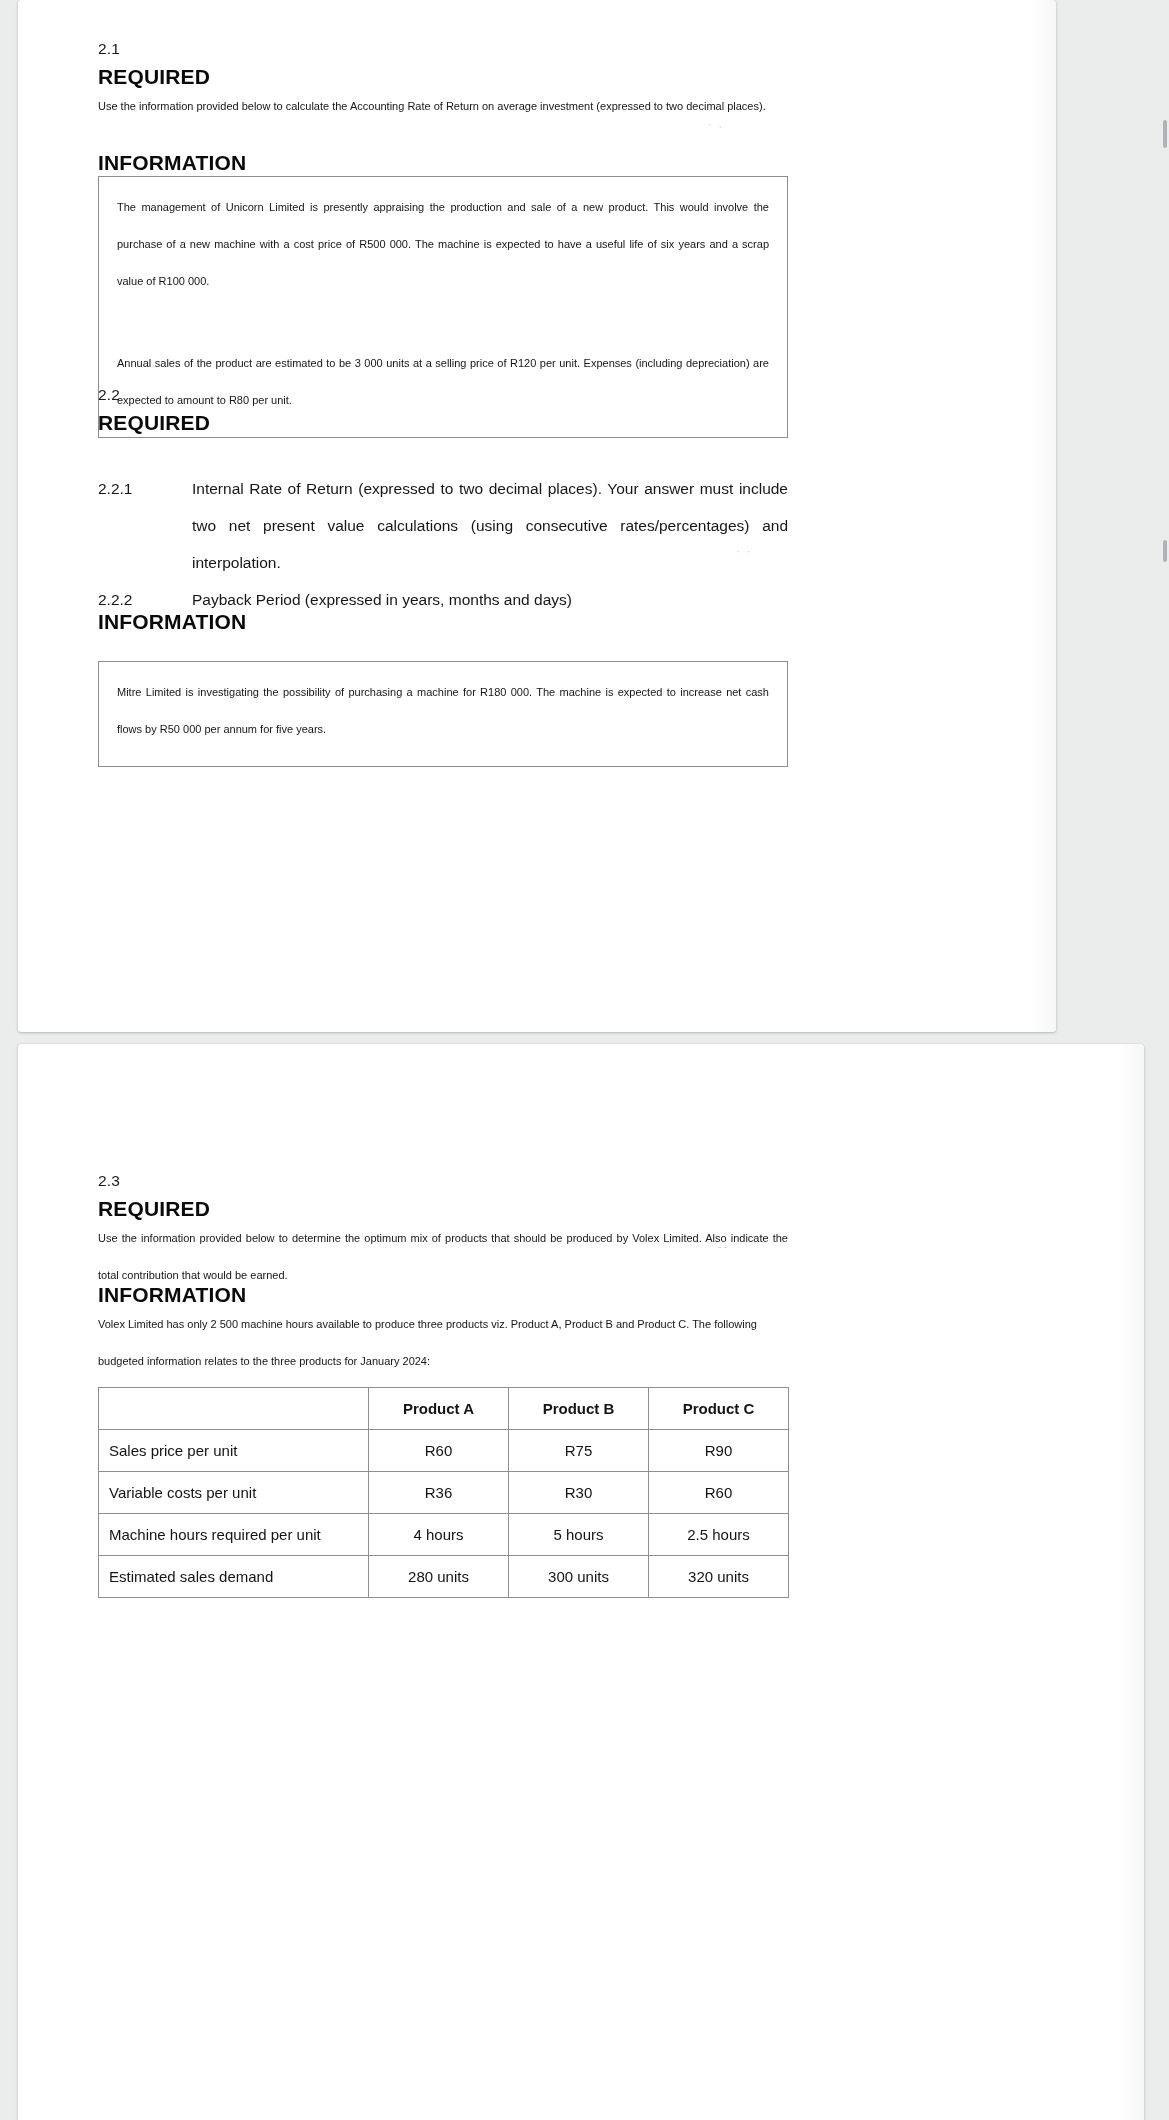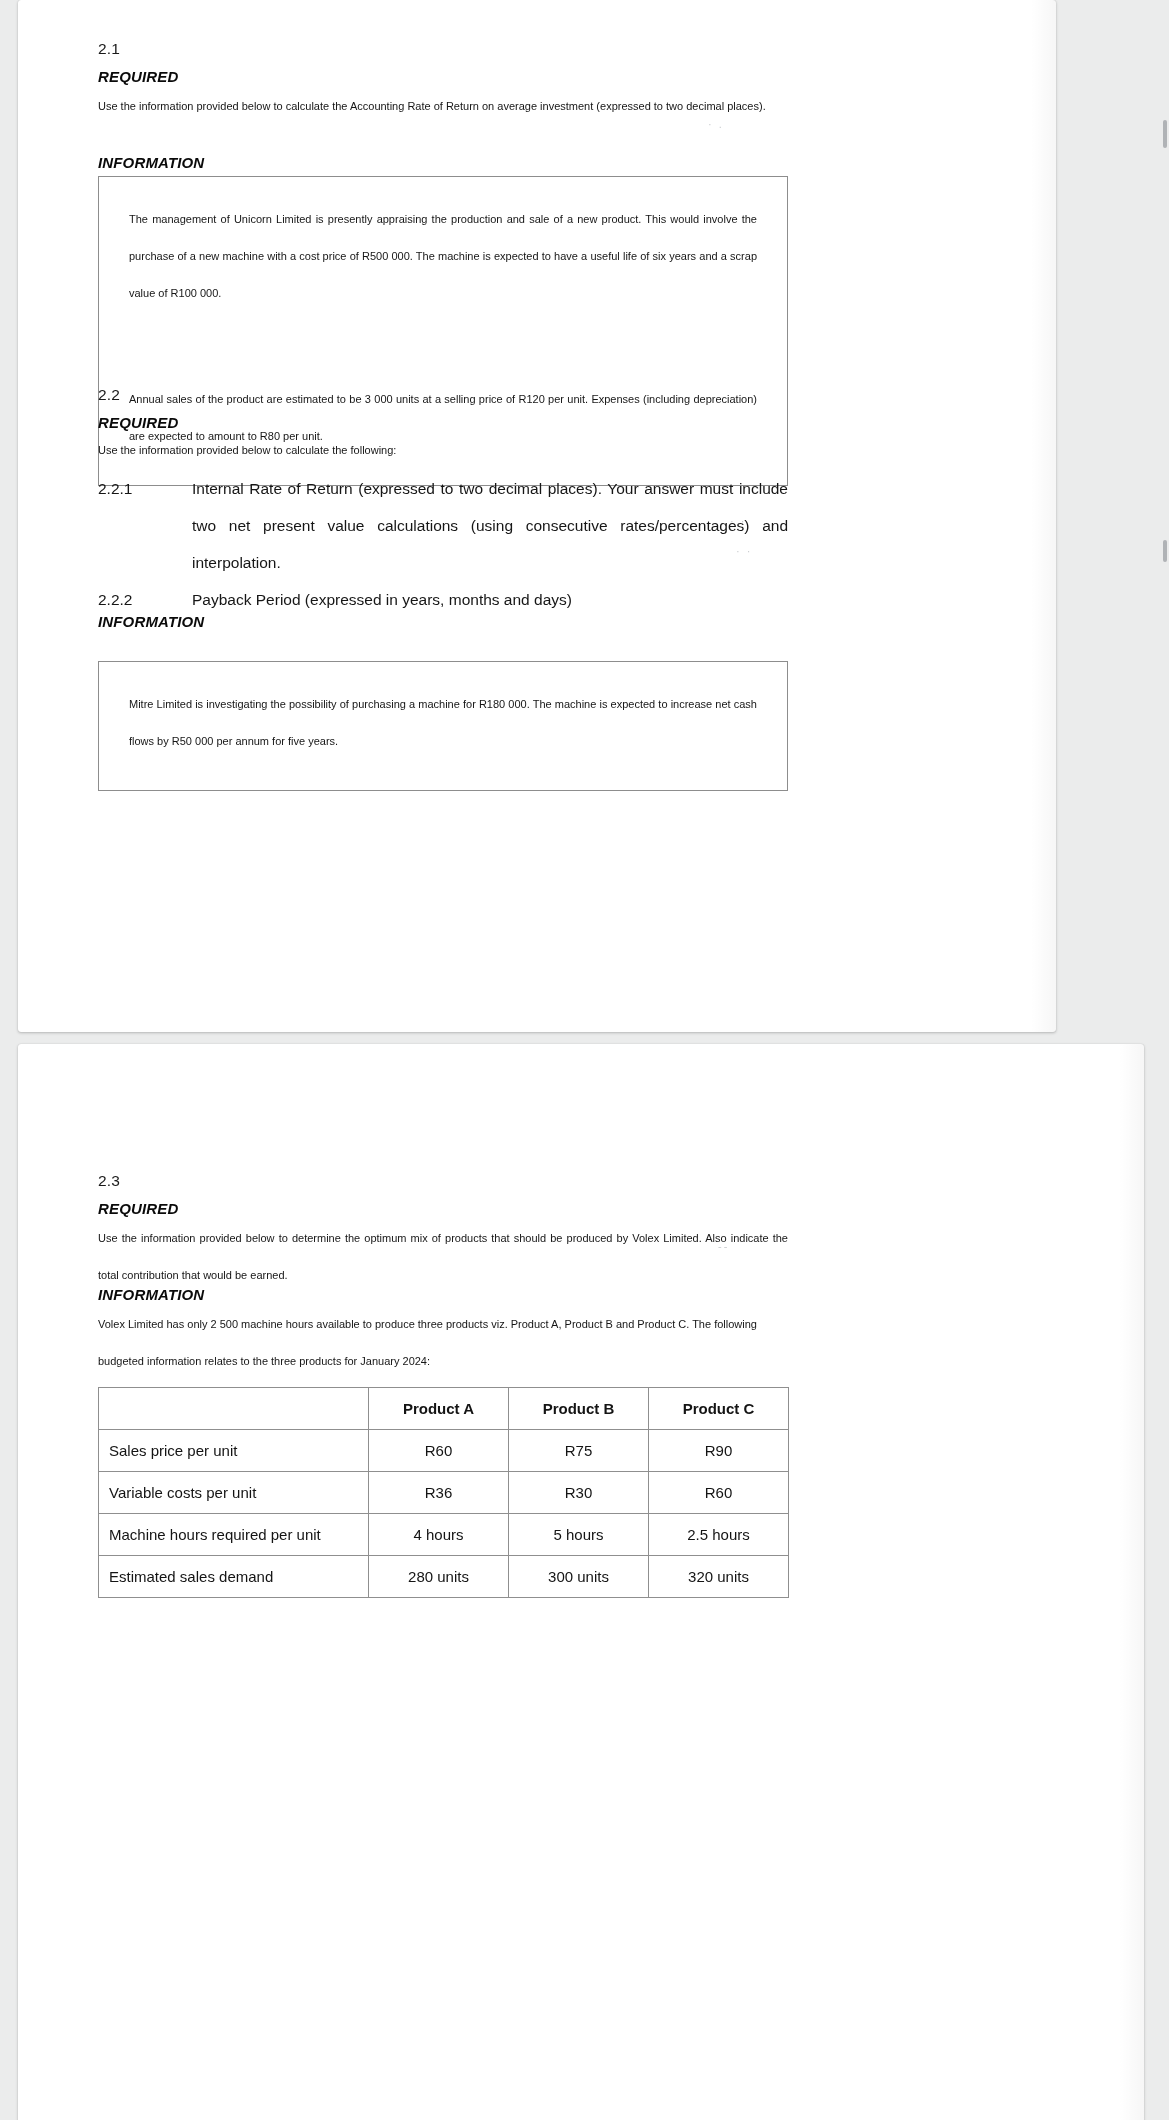--- a/index.html
+++ b/index.html
@@ -52,41 +52,40 @@
     font-size: 15.5px;
     line-height: 37px;
   }
   .num {
     font-size: 15.5px;
     color: #1a1a1a;
     letter-spacing: 0.1px;
   }
   .lbl {
     font-weight: bold;
-    font-size: 15px;
+    font-size: 21px;
     color: #0a0a0a;
     letter-spacing: 0.15px;
-    font-style: italic;
   }
   .para {
     font-size: 11px;
     color: #161616;
     text-align: justify;
     text-justify: inter-word;
     line-height: 37px;
   }
   .para.nojust { text-align: left; }
   
   .infobox {
     border: 1px solid #8d8d8d;
     box-sizing: border-box;
     padding: 8px 14px 14px 14px;
     background: #fff;
   }
-  .infobox .para { margin: 16px; }
+  .infobox .para { margin: 4px; }
   .gap-para { height: 37px; }
   
   .sublist { margin: 0; }
   .subrow {
     display: flex;
     align-items: flex-start;
   }
   .subrow .sublabel {
     flex: 0 0 72px;
     font-size: 15.5px;
@@ -190,23 +189,20 @@
       </div>
 
       <div class="content" style="top: 376px;">
         <div class="num">2.2</div>
       </div>
 
       <div class="content" style="top: 404px;">
         <div class="lbl">REQUIRED</div>
       </div>
 
-      <div class="content" style="top: 432px;">
-        <div class="para nojust">Use the information provided below to calculate the following:</div>
-      </div>
 
       <div class="content" style="top: 470px;">
         <div class="sublist">
           <div class="subrow">
             <div class="sublabel">2.2.1</div>
             <div class="subtext">Internal Rate of Return (expressed to two decimal places).  Your answer must include two net present value calculations (using consecutive rates/percentages) and interpolation.</div>
           </div>
           <div class="subrow">
             <div class="sublabel">2.2.2</div>
             <div class="subtext nojust">Payback Period (expressed in years, months and days)</div>

